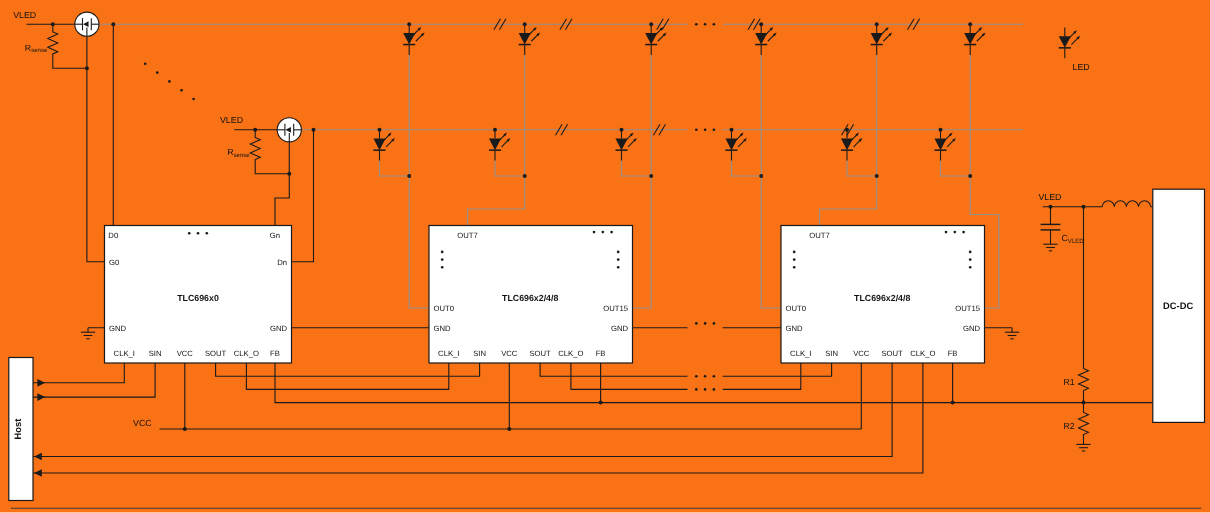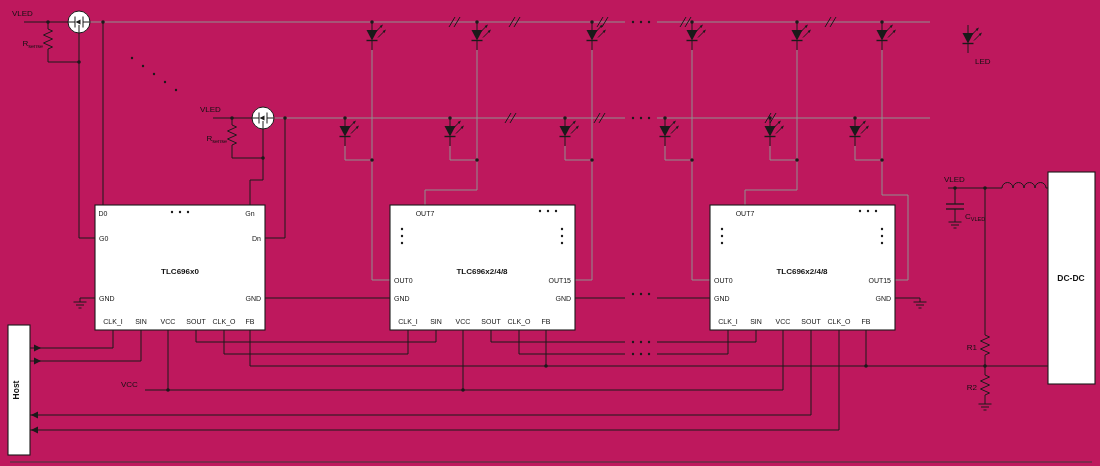--- a/index.html
+++ b/index.html
@@ -1,16 +1,16 @@
 <!DOCTYPE html>
 <html><head>
 <meta charset="utf-8">
 <style>
   html,body{margin:0;padding:0;background:#ffffff;}
-  .stage{width:1100px;height:466px;position:relative;background:#be185d;overflow:hidden;}
+  .stage{width:1100px;height:466px;position:relative;background:#f97316;overflow:hidden;}
   svg{display:block;}
   text{font-family:"Liberation Sans",sans-serif;fill:#111111;}
   .t8{font-size:8px;}
   .t7{font-size:7px;}
   .tb{font-weight:bold;}
   .t85{font-size:8.5px;font-weight:bold;}
   .sub{font-size:5.5px;}
   .w{stroke:#1a1a1a;stroke-width:1;fill:none;}
   .gm{stroke:#909090;stroke-width:1;fill:none;}
   .blk{fill:#ffffff;stroke:#1a1a1a;stroke-width:1.1;}

